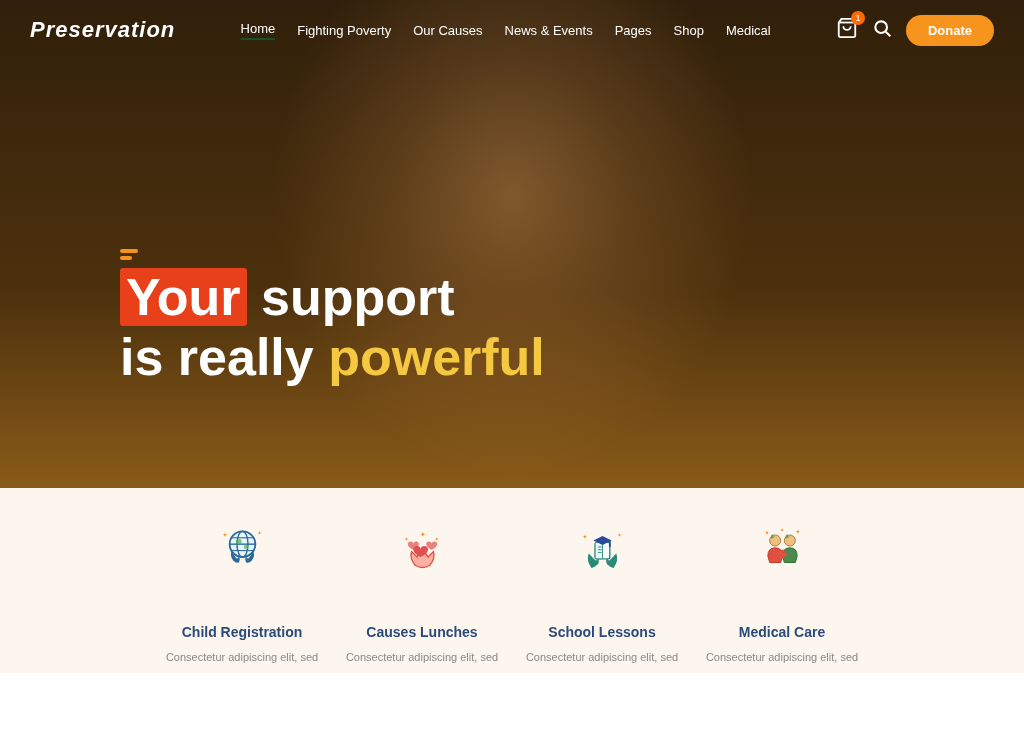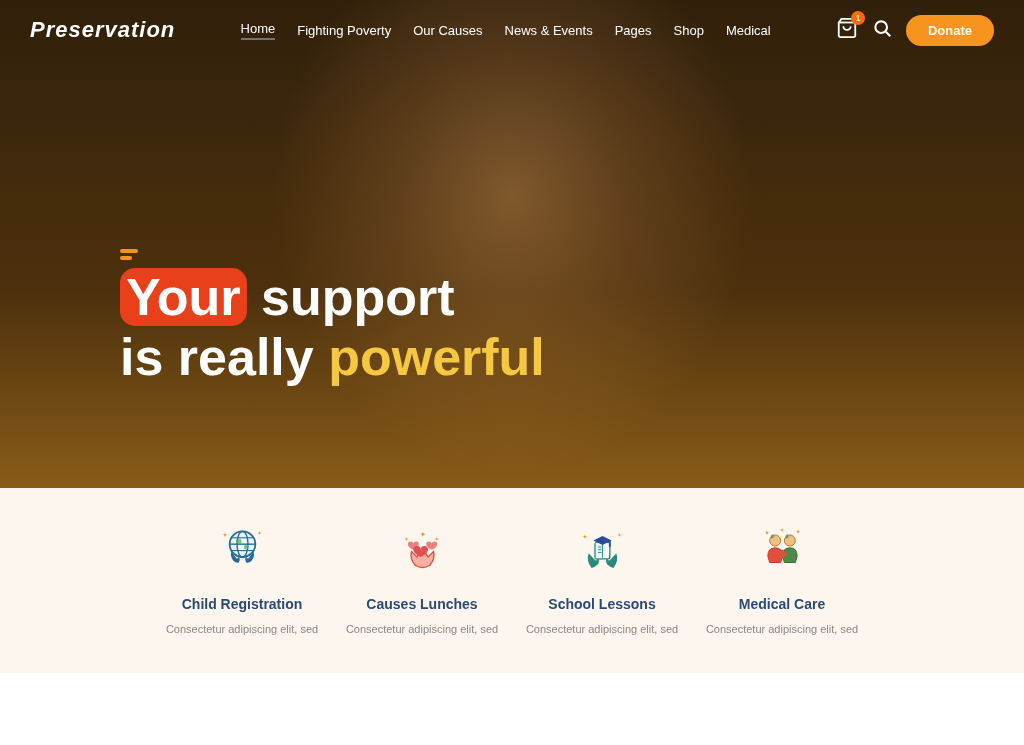--- a/index.html
+++ b/index.html
@@ -24,21 +24,21 @@
       text-transform: capitalize;
       font-style: italic;
     }
     nav { display: flex; align-items: center; gap: 22px; }
     nav a {
       color: #fff;
       text-decoration: none;
       font-size: 13px;
       font-weight: 500;
     }
-    nav a.active { border-bottom: 2px solid #737373; padding-bottom: 2px; }
+    nav a.active { border-bottom: 2px solid #14532d; padding-bottom: 2px; }
     .header-actions { display: flex; align-items: center; gap: 14px; }
     .header-icon { color: #fff; font-size: 18px; cursor: pointer; position: relative; }
     .cart-badge {
       position: absolute;
       top: -6px; right: -7px;
       background: #ff6b00;
       color: #fff;
       font-size: 9px;
       border-radius: 50%;
       width: 14px; height: 14px;
@@ -155,20 +155,21 @@
     }
     .service-icon-wrapper {
       width: 70px; height: 70px;
       display: flex; align-items: center; justify-content: center;
     }
     .service-title {
       font-size: 14px;
       font-weight: 700;
       color: #2a4a7a;
       text-align: center;
+      margin-top: 28px;
     }
     .service-desc {
       font-size: 11px;
       color: #888;
       text-align: center;
       line-height: 1.4;
       padding: 0 10px;
     }
 
     
@@ -217,21 +218,21 @@
 
   <div class="hero-content">
     <div class="hero-squiggle">
       <div class="squiggle-lines">
         <div class="squiggle-line"></div>
         <div class="squiggle-line"></div>
       </div>
     </div>
     <div class="hero-title">
       <div>
-        <span style="background:#e8401a; padding: 0 6px; border-radius:15px;">Your</span>
+        <span style="background:#e8401a; padding: 0 6px; border-radius:3px;">Your</span>
         <span> support</span>
       </div>
       <div>
         <span>is really </span>
         <span class="highlight-yellow">powerful</span>
       </div>
     </div>
   </div>
 
 </div>

